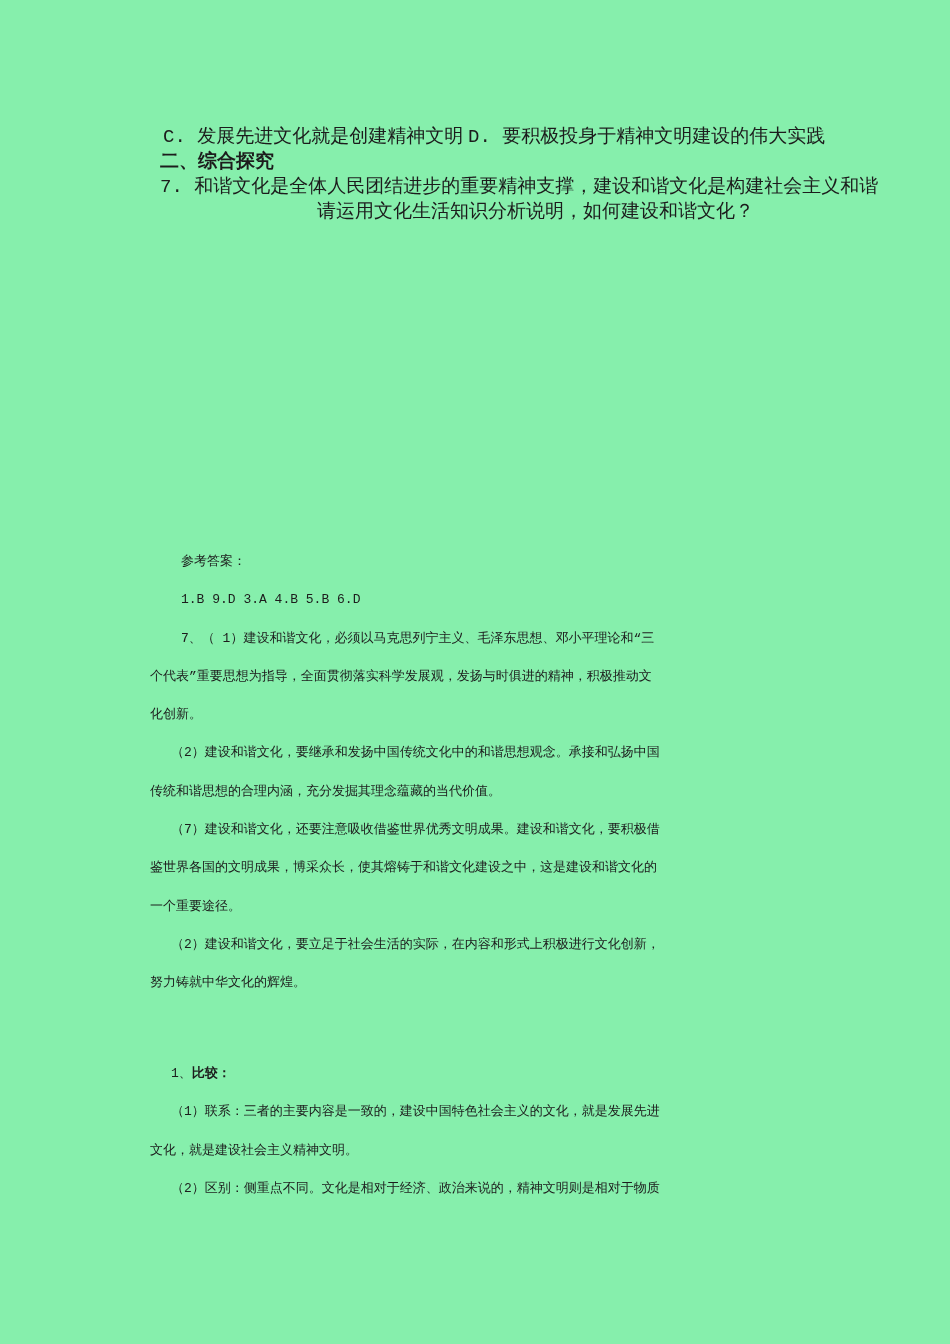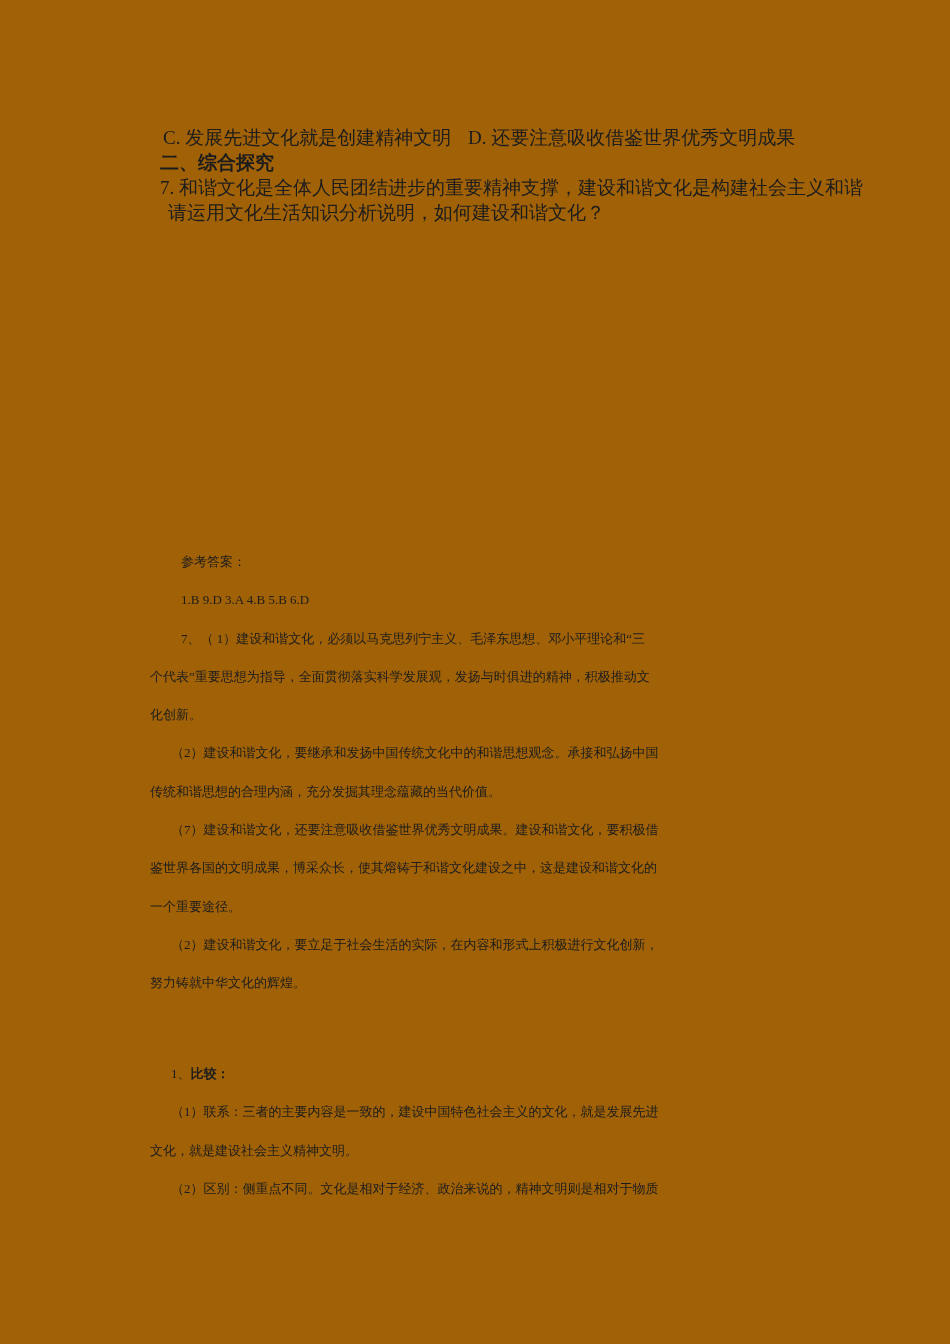--- a/index.html
+++ b/index.html
@@ -11,40 +11,41 @@
     width: 950px;
     height: 1344px;
     position: relative;
     overflow: hidden;
     font-family: "Liberation Serif", "DejaVu Serif", serif;
     color: #1c1c1c;
   }
   .page {
     position: absolute;
     inset: 0;
-    background: #a16207;
+    background: #86efac;
+    font-family: Liberation Mono, monospace;
   }
 
   
   .question-block {
     position: absolute;
     top: 125px;
     left: 143px;
     width: 760px;
     font-size: 19px;
   }
   .q-line {
     height: 25px;
     line-height: 25px;
     white-space: nowrap;
     position: relative;
   }
   .indent-17 { padding-left: 17px; }
   .indent-20 { padding-left: 20px; }
-  .indent-25 { padding-left: 25px; }
+  .indent-25 { padding-left: 25px; text-align: center; }
   .opt-d {
     position: absolute;
     left: 325px;
     top: 0;
   }
   .bold { font-weight: bold; }
 
   
   .answer-block {
     position: absolute;
@@ -63,21 +64,21 @@
   .section-gap { height: 52.4px; }
 </style>
 </head>
 <body>
 
 <div class="page">
 
   <div class="question-block">
     <div class="q-line indent-20">
       <span>C. 发展先进文化就是创建精神文明</span>
-      <span class="opt-d">D. 还要注意吸收借鉴世界优秀文明成果</span>
+      <span class="opt-d">D. 要积极投身于精神文明建设的伟大实践</span>
     </div>
     <div class="q-line indent-17 bold">二、综合探究</div>
     <div class="q-line indent-17">7. 和谐文化是全体人民团结进步的重要精神支撑，建设和谐文化是构建社会主义和谐</div>
     <div class="q-line indent-25">请运用文化生活知识分析说明，如何建设和谐文化？</div>
   </div>
 
   <div class="answer-block">
     <div class="a-line a-indent-31">参考答案：</div>
     <div class="a-line a-indent-31">1.B  9.D  3.A  4.B  5.B  6.D</div>
 

